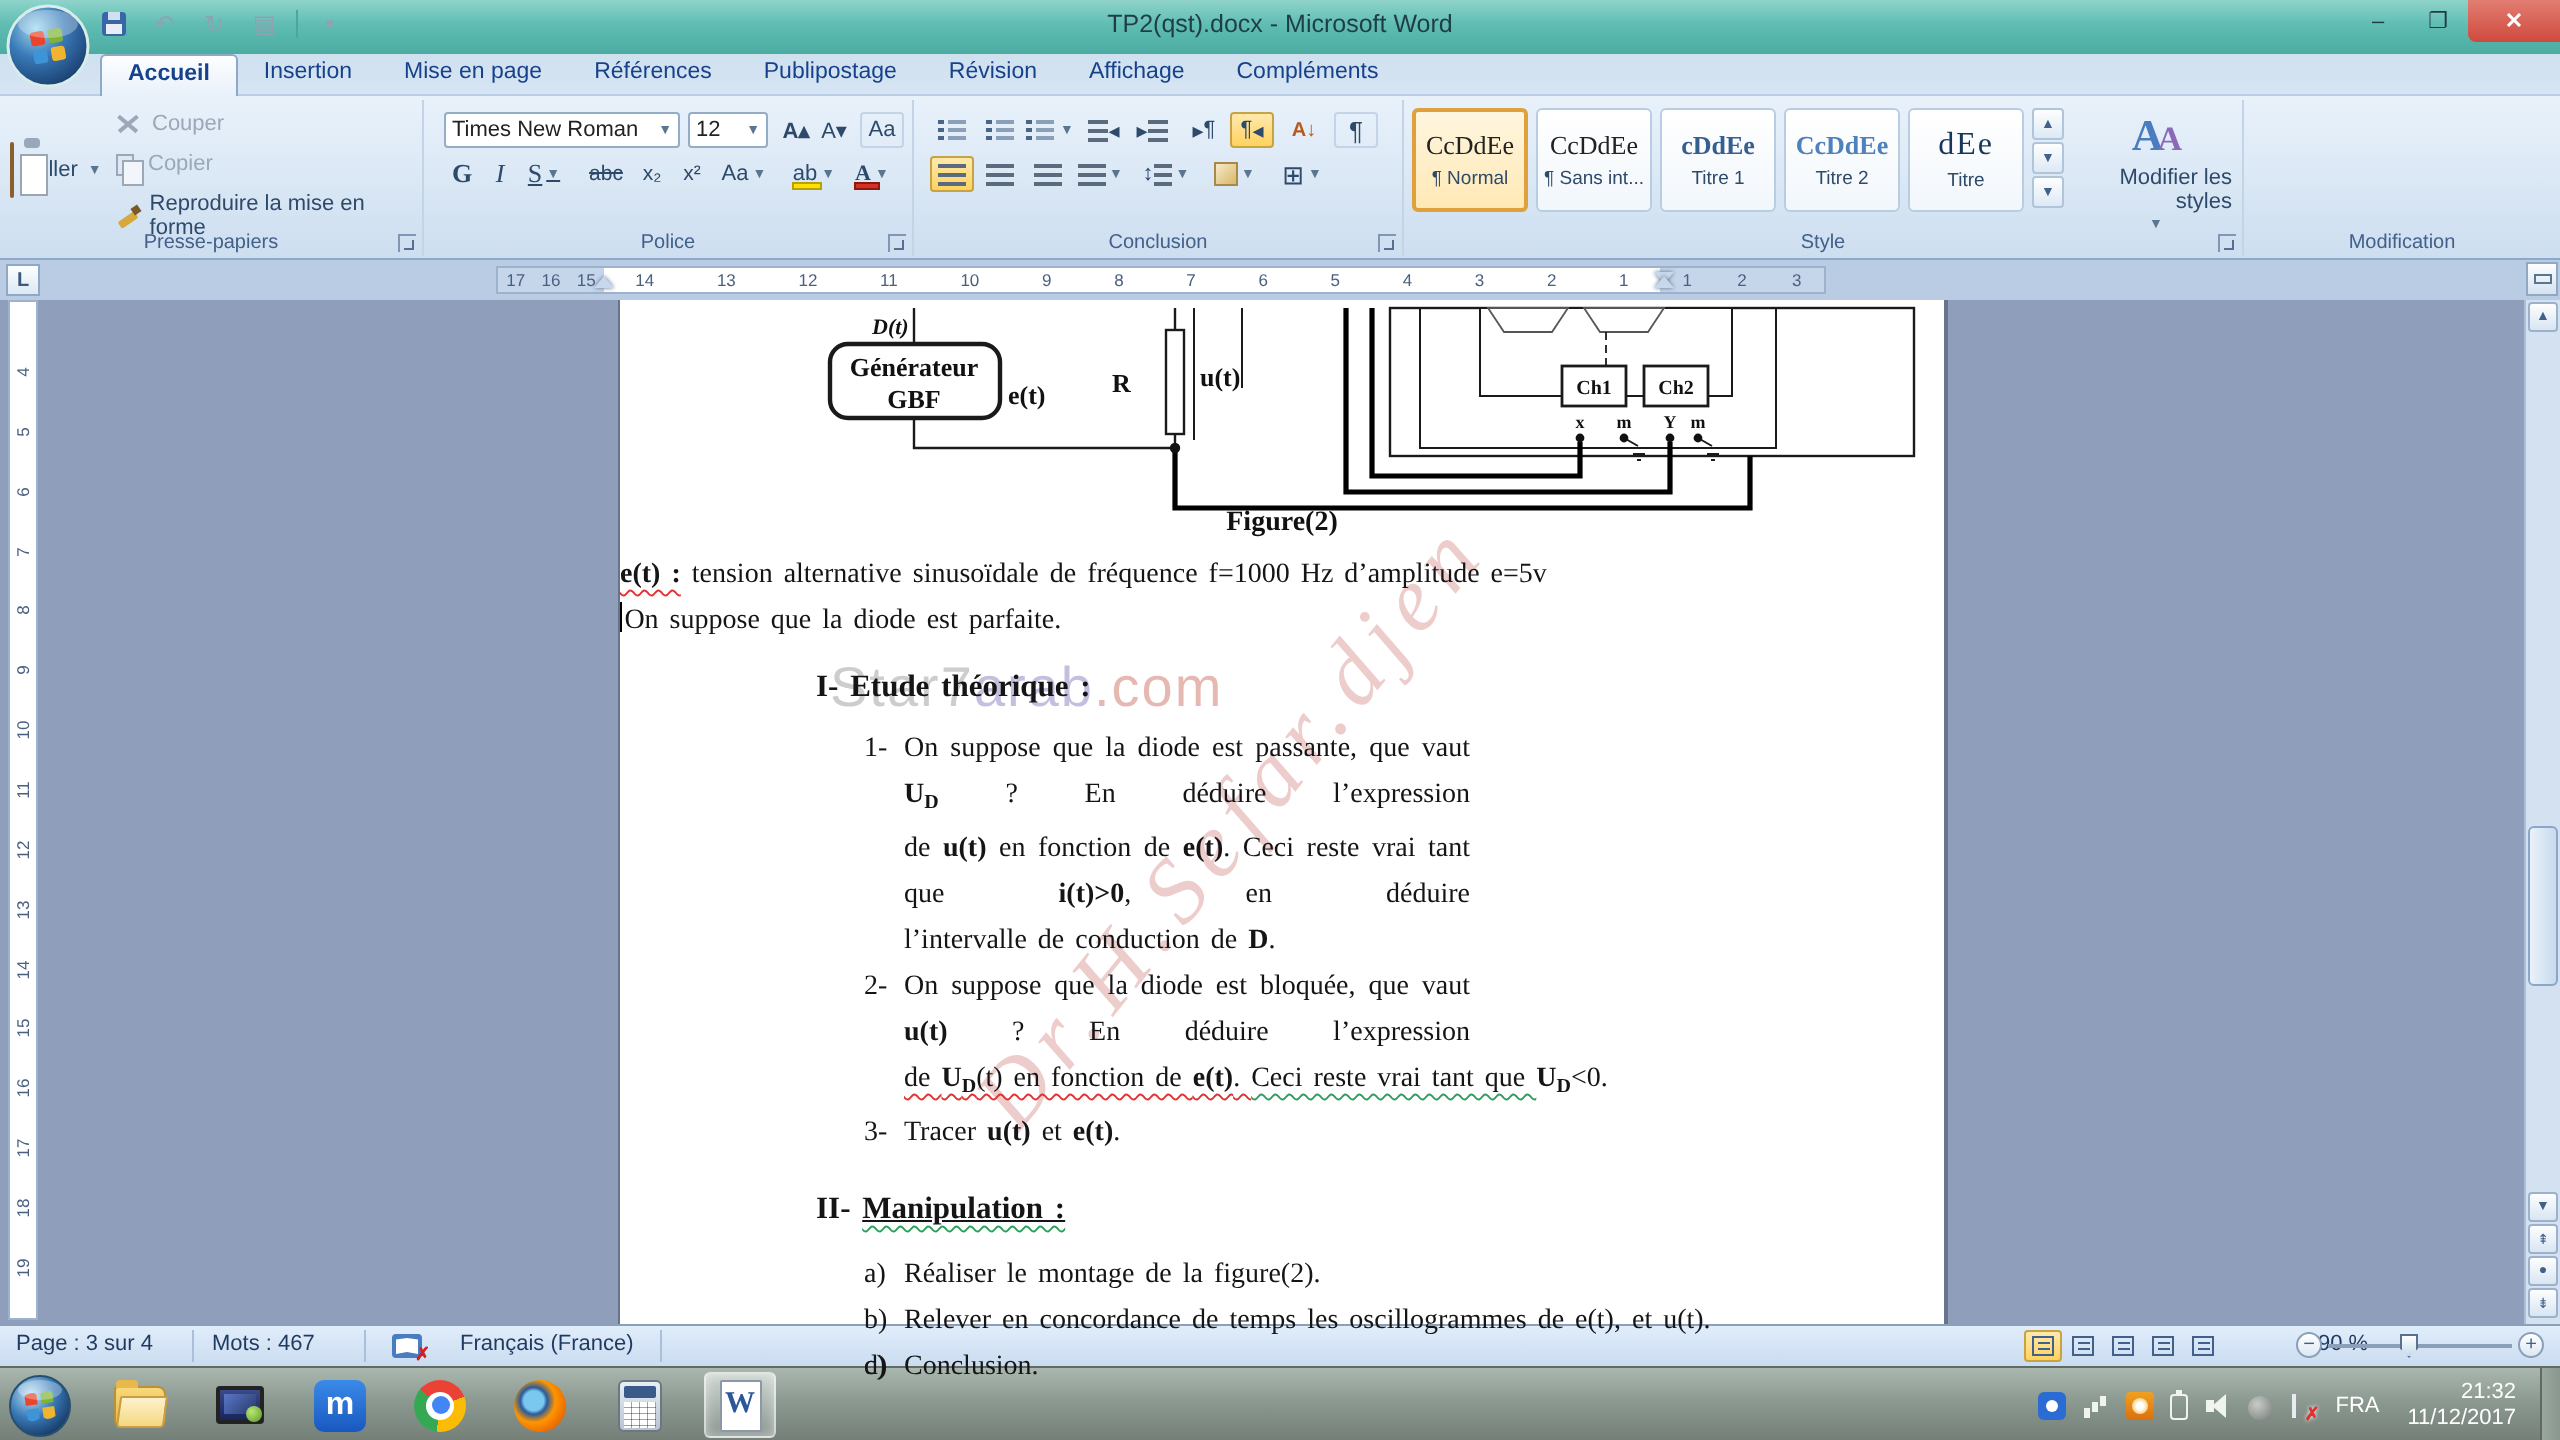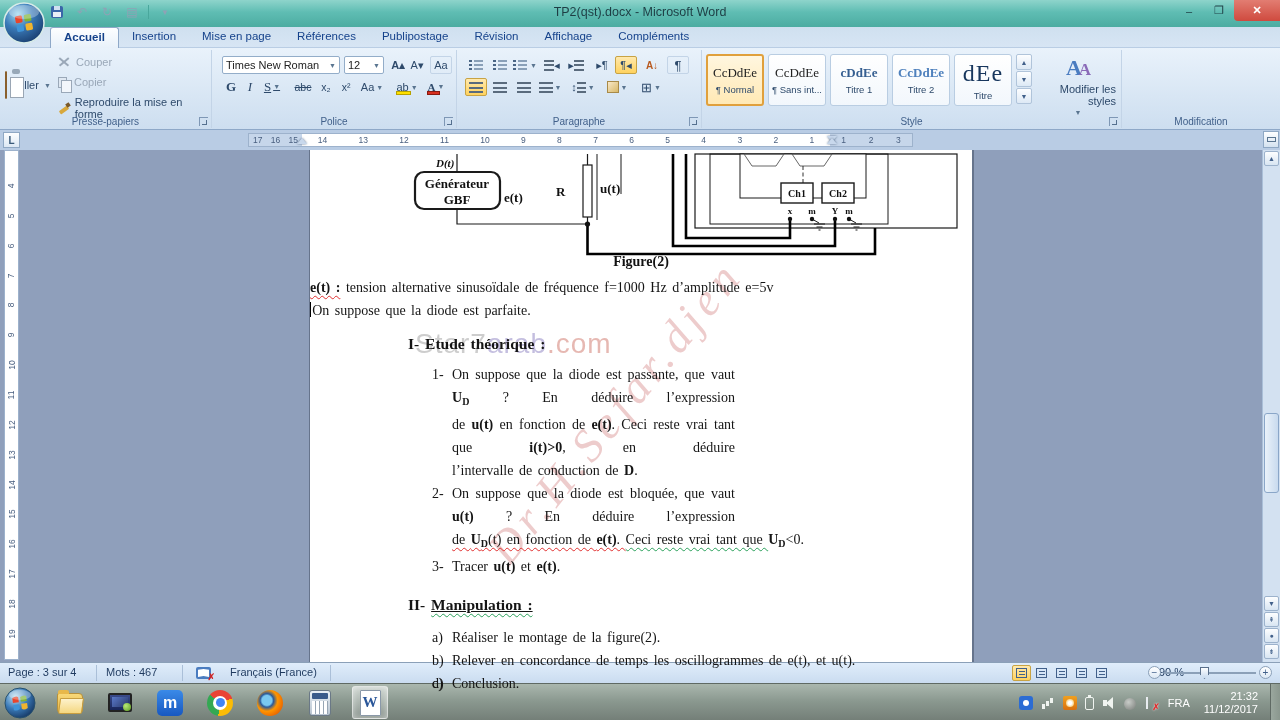--- a/index.html
+++ b/index.html
@@ -56,21 +56,21 @@
   .copy-ic { width:9px; height:11px; background:#dfe8f2; border:1px solid #9aa8b8; position:relative; }
   .copy-ic:after { content:""; position:absolute; left:2px; top:2px; width:9px; height:11px; background:#f2f6fb; border:1px solid #9aa8b8; }
   .brush-ic { width:12px; height:12px; position:relative; }
   .brush-ic:before { content:""; position:absolute; left:1px; top:6px; width:10px; height:4px; background:#d8a83c; transform:rotate(-35deg); border-radius:1px; }
   .brush-ic:after { content:""; position:absolute; right:0; top:1px; width:4px; height:4px; background:#7a5a2a; transform:rotate(-35deg); }
   .ylw-bar { position:absolute; left:2px; bottom:1px; width:15px; height:4px; background:#ffe000; border:1px solid #b8a200; }
   .red-bar { position:absolute; left:3px; bottom:1px; width:13px; height:4px; background:#d83020; border:1px solid #8a1a10; }
   .scard { width:58px; height:52px; border:1px solid #b9cde2; border-radius:3px; background:linear-gradient(#fff,#f2f7fc); display:flex; flex-direction:column; align-items:center; justify-content:center; gap:3px; }
   .scard.sel { border:2px solid #e0a03c; background:linear-gradient(#fff6df,#ffe9b5); }
   .sprev { font-family:"Liberation Serif",serif; font-size:13px; }
-  .sprev.big { font-size:24px; letter-spacing:1px; }
+  .sprev.big { font-size:16px; letter-spacing:1px; }
   .slbl { font-size:9.5px; color:#2e4a6b;text-align:right; }
   .gal-btn { width:16px; height:16px; border:1px solid #b0c4da; background:linear-gradient(#fdfeff,#dde9f5); display:flex; align-items:center; justify-content:center; font-size:7px; color:#41608a; border-radius:2px; }
   .aa-icon { font-weight:bold; font-size:22px; color:#4a7cc0; letter-spacing:-3px; font-family:"Liberation Serif",serif; }
   .aa-icon span { color:#8a6ab8; font-size:17px; }
 
   
   #rulerrow { position:absolute; left:0; top:130px; width:1280px; height:20px; background:#b9cce4; }
   #tabsel { position:absolute; left:3px; top:2px; width:17px; height:16px; background:linear-gradient(#fdfeff,#dce8f4); border:1px solid #8fa8c4; font-size:10px; color:#3a5a7a; display:flex; align-items:center; justify-content:center; font-weight:bold; }
   #hruler { position:absolute; left:248px; top:3px; width:665px; height:14px; display:flex; background:#c6d6ea; border:1px solid #9db2cc; }
   .rzone { display:flex; justify-content:space-around; align-items:center; height:100%; font-size:8.5px; color:#4a6080; }
@@ -344,21 +344,21 @@
           <span class="mini-arr">▼</span>
         </div>
       <div class="rbtn" style="left:146px;top:28px;width:28px;height:18px;">
           <span style="width:12px;height:12px;background:linear-gradient(135deg,#f8e8c8,#d8b868);border:1px solid #a88a48;"></span>
           <span class="mini-arr">▼</span>
         </div>
       <div class="rbtn" style="left:180px;top:28px;width:28px;height:18px;font-size:13px;">
           <span>⊞</span>
           <span class="mini-arr">▼</span>
         </div>
-      <div class="glabel">Paragraphe</div>
+      <div class="glabel">Conclusion</div>
       <span class="launcher"></span>
     </div>
 
     <div class="rgroup" style="left:702px;width:420px;text-decoration:underline;">
       <div id="style-gallery" style="position:absolute;left:4px;top:4px;display:flex;gap:4px;">
           <div class="scard sel">
             <div class="sprev" style="color: rgb(34, 34, 34);">CcDdEe</div>
             <div class="slbl">¶ Normal</div>
           </div>
           <div class="scard">

